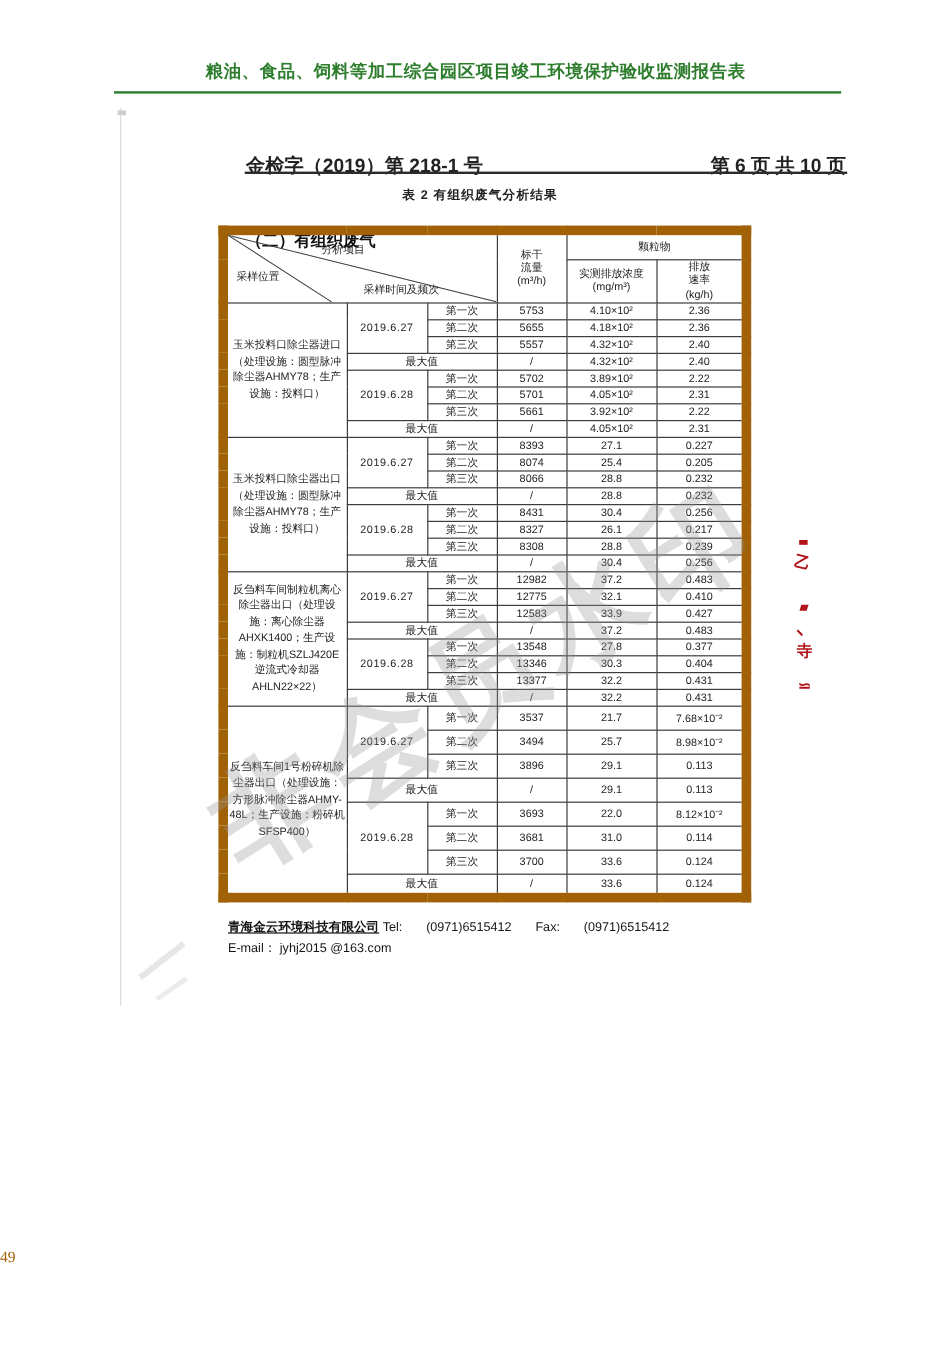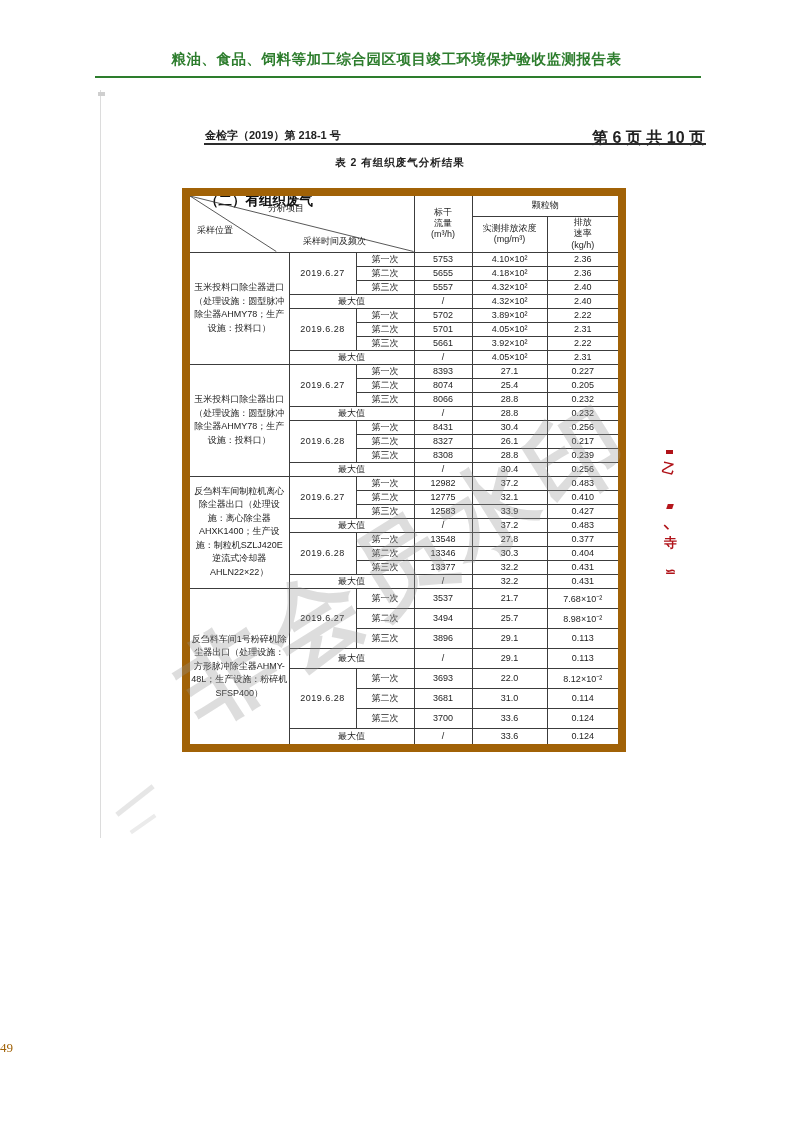--- a/index.html
+++ b/index.html
@@ -11,21 +11,21 @@
     font-size:14.5px; font-weight:bold; color:#2d7d2d; letter-spacing:0.5px; }
   .title-rule { position:absolute; top:76px; left:95px; width:606px; height:2px; background:#2d7d2d; }
 
   
   .scan-edge-left { position:absolute; left:100px; top:90px; width:1px; height:748px; background:#dcdcdc; }
   .scan-corner { position:absolute; left:98px; top:92px; width:7px; height:4px; background:#cfcfcf; }
   .scan-streak1 { position:absolute; left:112px; top:798px; width:46px; height:5px; background:#e6e6e6; transform:rotate(-38deg); }
   .scan-streak2 { position:absolute; left:128px; top:822px; width:30px; height:4px; background:#ebebeb; transform:rotate(-35deg); }
 
   
-  .ref-no { position:absolute; top:128px; left:205px; font-size:11px; font-weight:bold; color:#222; }
+  .ref-no { position:absolute; top:128px; left:205px; font-size:16px; font-weight:bold; color:#222; }
   .page-info { position:absolute; top:128px; right:88px; font-size:16px; font-weight:bold; color:#222; }
   .ref-rule { position:absolute; top:143px; left:204px; width:502px; height:1.5px; background:#2c2c2c; }
   .section-title { position:absolute; top:152px; left:205px; font-size:13.5px; font-weight:bold; color:#111;margin-top:40px; }
   .table-caption { position:absolute; top:156px; left:182px; width:436px; text-align:center;
     font-size:10.5px; font-weight:bold; color:#222; letter-spacing:1px; }
 
   
   table.analysis { position:absolute; top:188px; left:182px; width:436px;
     border-collapse:collapse; table-layout:fixed; font-size:9px; color:#1d1d1d; background:transparent; }
   table.analysis th, table.analysis td { border:1px solid #3c3c3c; text-align:center; vertical-align:middle; padding:0 1px; font-weight:normal; }
@@ -339,16 +339,32 @@
 
   <div class="red-frags">
     <span class="rf1"></span>
     <span class="rf2">乙</span>
     <span class="rf3"></span>
     <span class="rf4">丶</span>
     <span class="rf5">寺</span>
     <span class="rf6">⋍</span>
   </div>
 
+  <div class="scan-footer">
+    <div class="row1">
+      <span class="company">青海金云环境科技有限公司</span>
+      <span>Tel:</span>
+      <span class="ft-gap"></span>
+      <span>(0971)6515412</span>
+      <span class="ft-gap"></span>
+      <span>Fax:</span>
+      <span class="ft-gap"></span>
+      <span>(0971)6515412</span>
+    </div>
+    <div class="row2">
+      <span>E-mail：</span>
+      <span>jyhj2015 @163.com</span>
+    </div>
+  </div>
 
   <div class="page-number">49</div>
 
 </div>
 
 </body></html>

